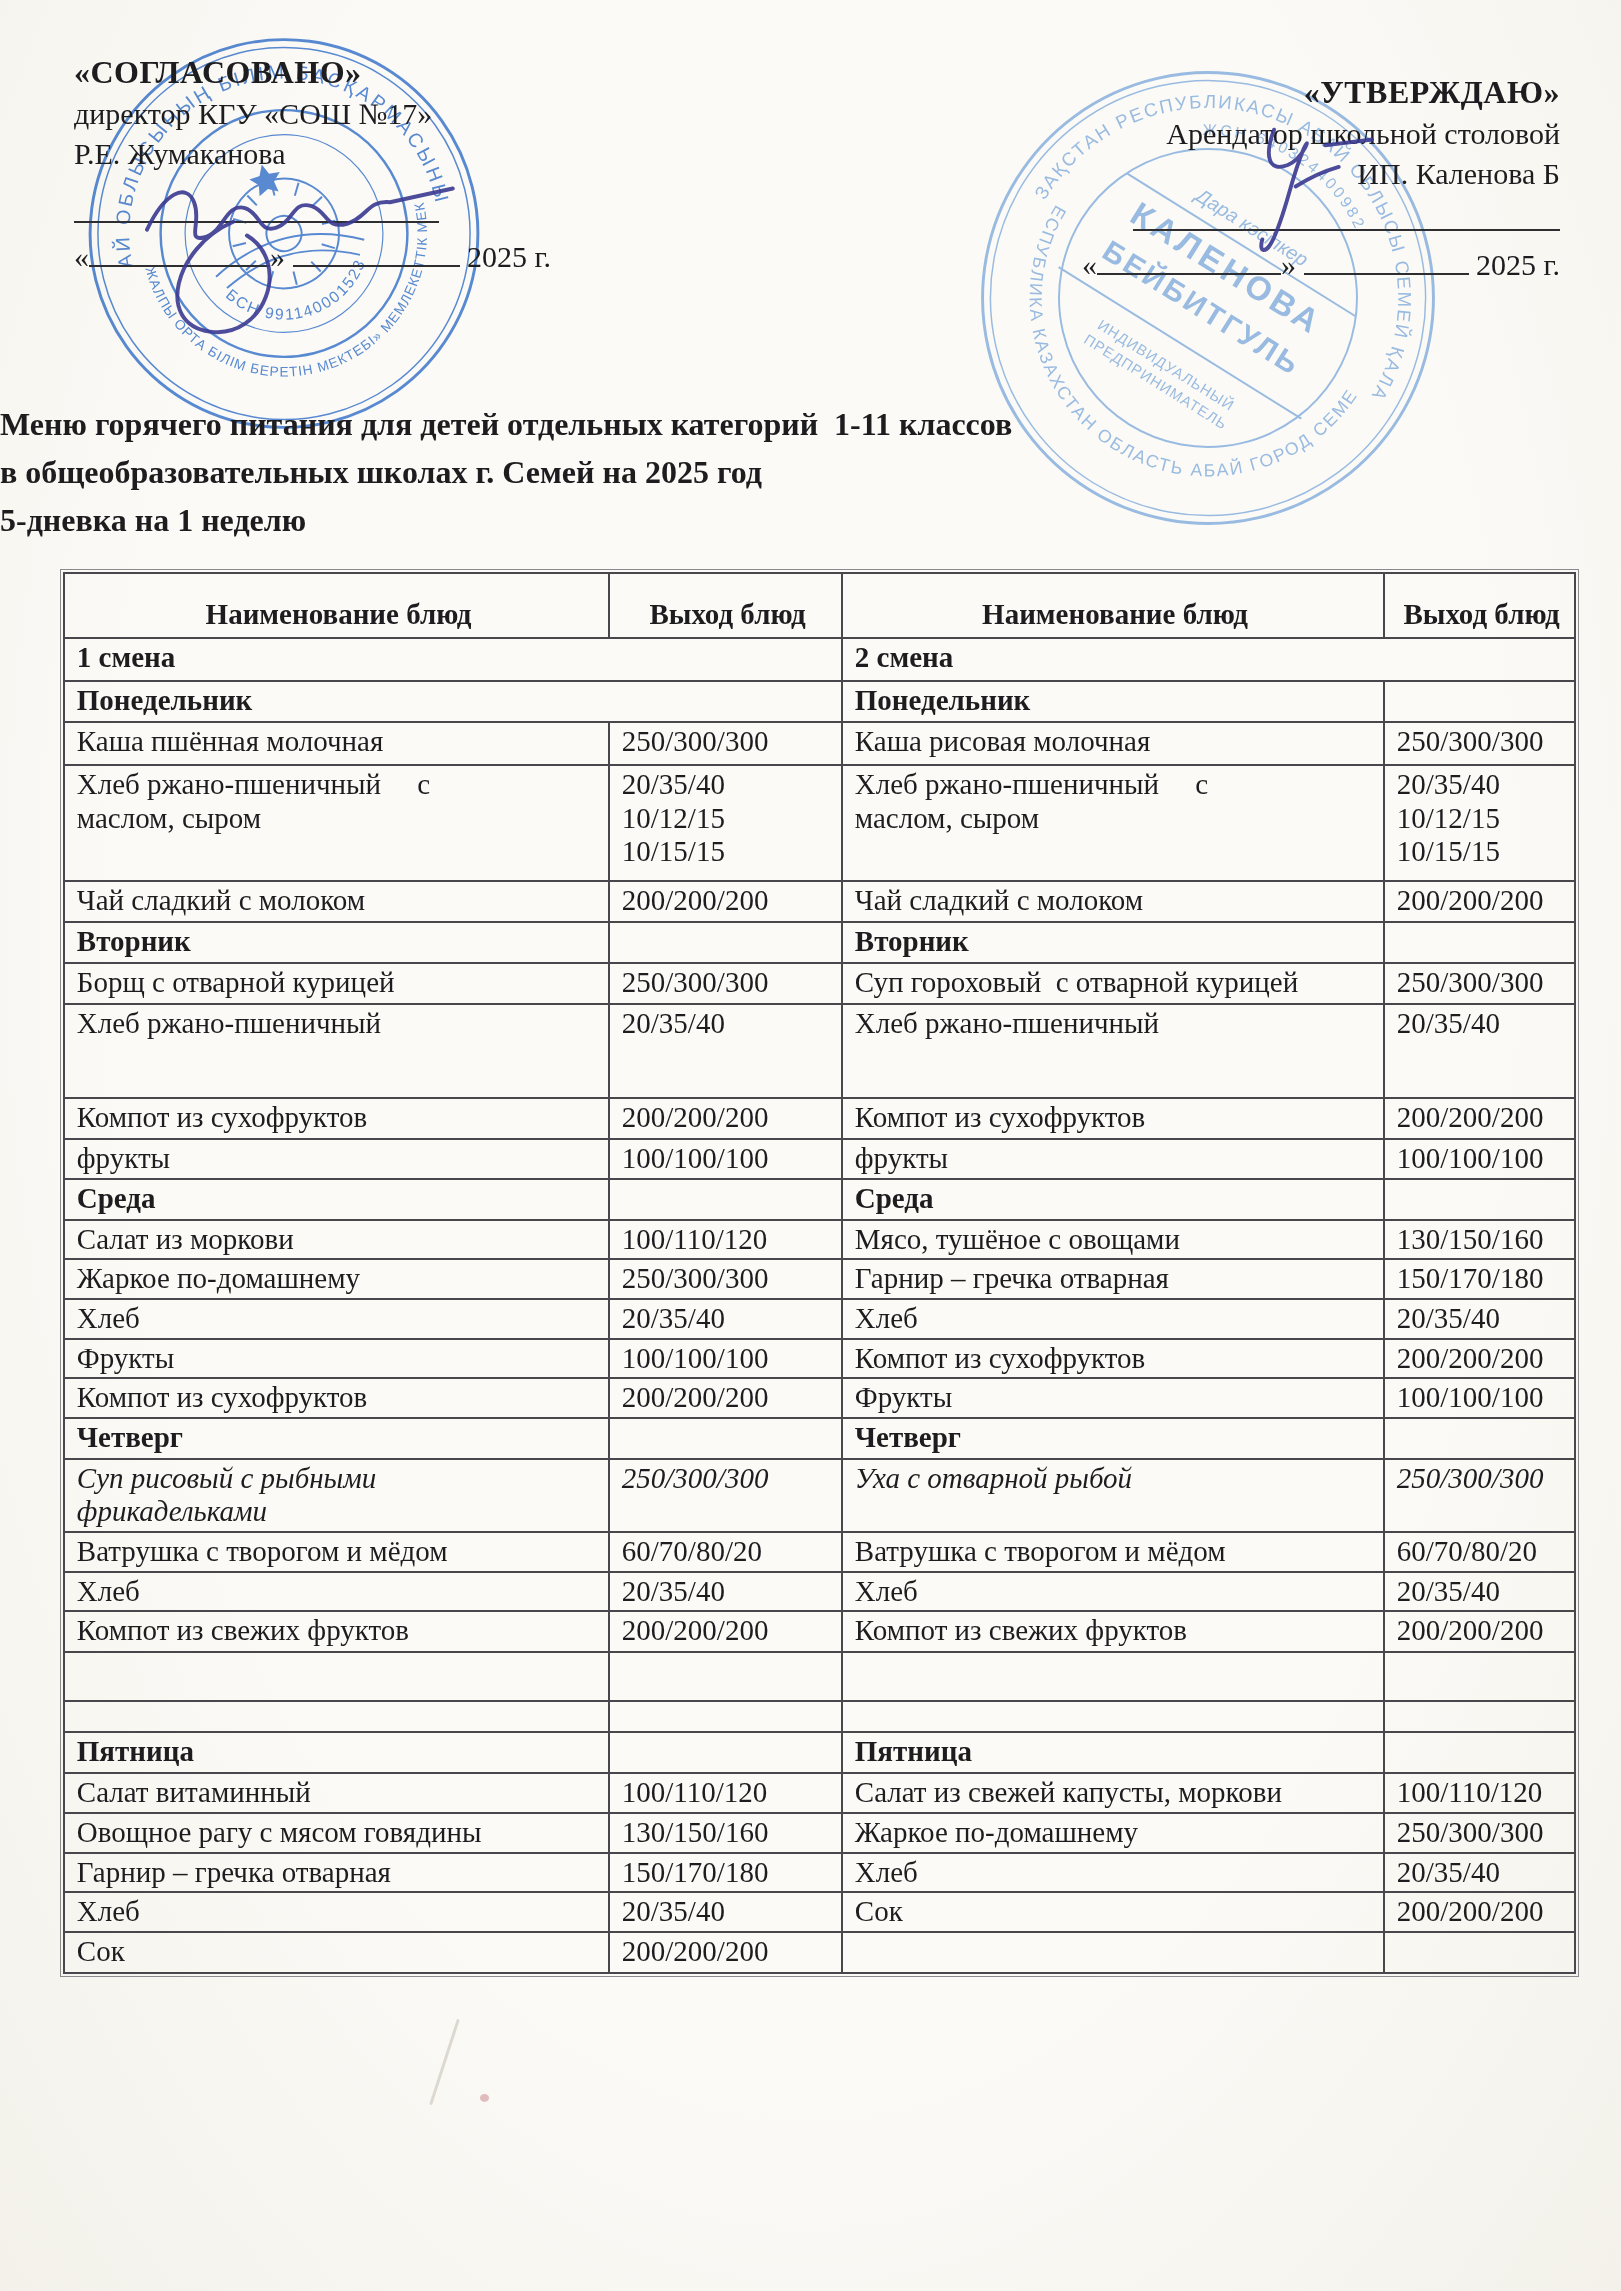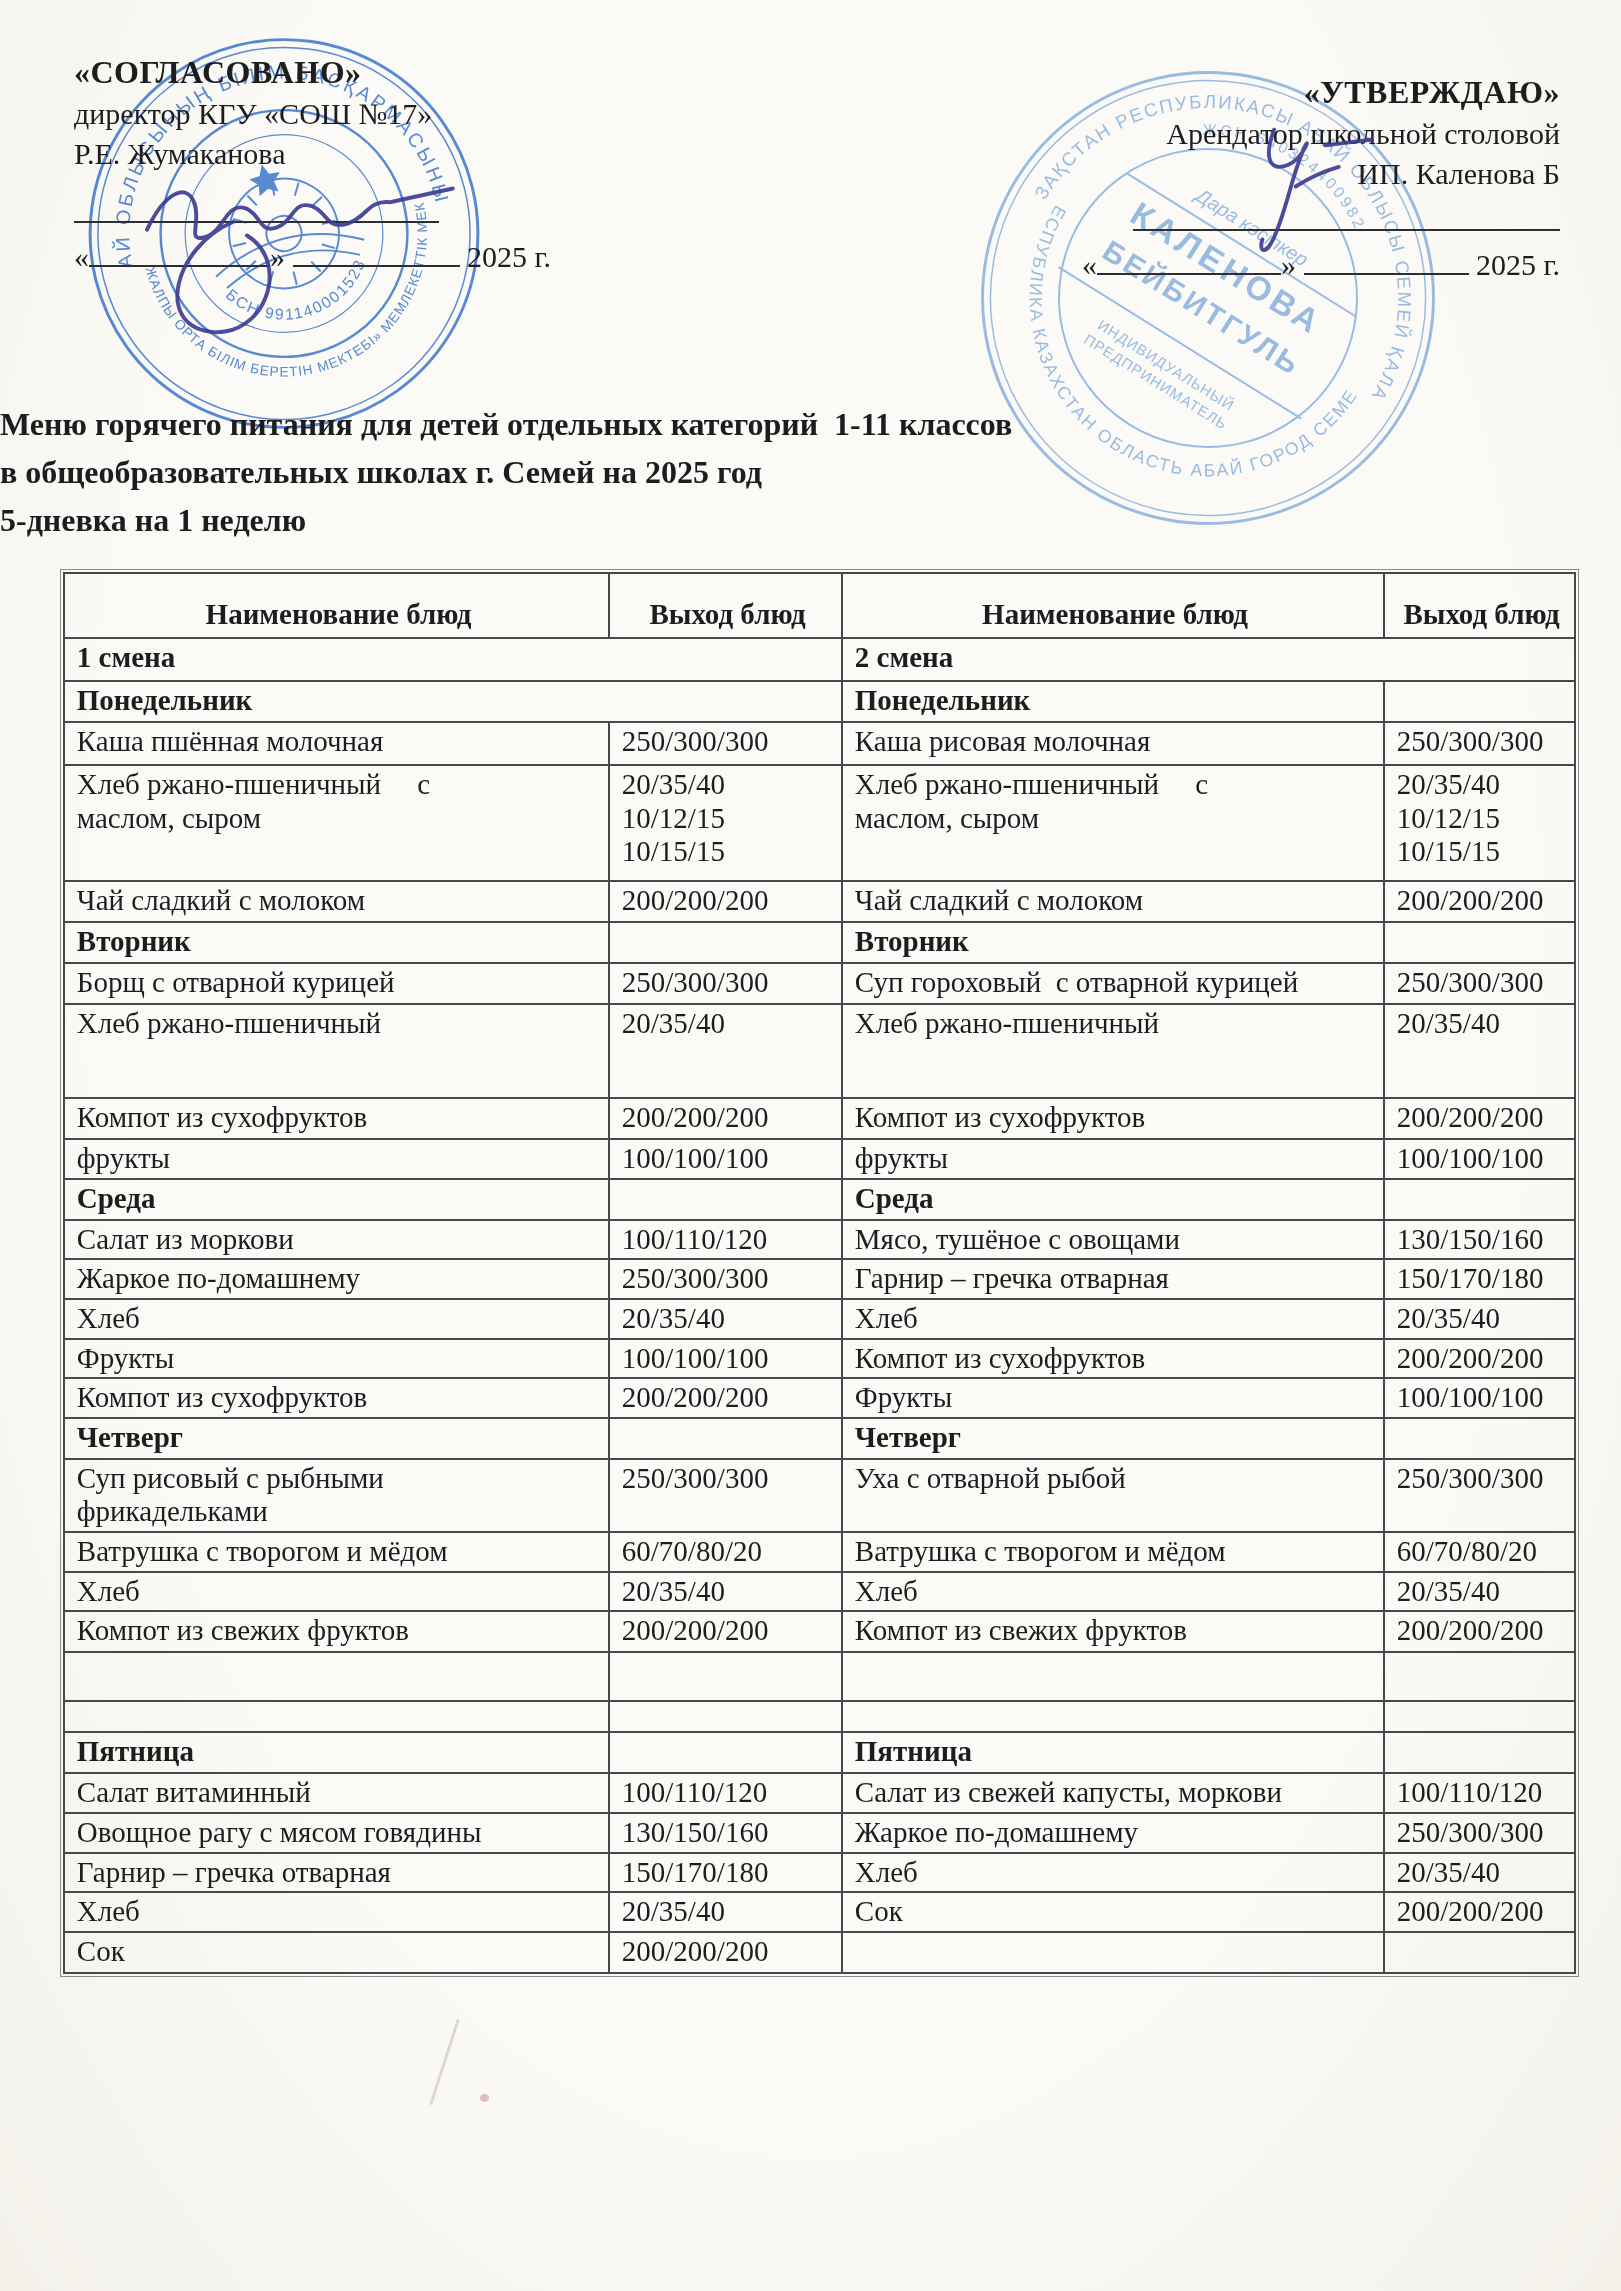--- a/index.html
+++ b/index.html
@@ -181,21 +181,21 @@
         <td class="pre">200/200/200</td>
         <td class="pre">Фрукты</td>
         <td class="pre">100/100/100</td>
       </tr>
       <tr style="height: 41px;">
         <td class="day pre">Четверг</td>
         <td></td>
         <td class="day pre">Четверг</td>
         <td></td>
       </tr>
-      <tr style="height: 64px;">
+      <tr style="height: 64px; font-style: italic;">
         <td class="pre">Суп рисовый с рыбными
 фрикадельками</td>
         <td class="pre">250/300/300</td>
         <td class="pre">Уха с отварной рыбой</td>
         <td class="pre">250/300/300</td>
       </tr>
       <tr style="height: 39px;">
         <td class="pre">Ватрушка с творогом и мёдом</td>
         <td class="pre">60/70/80/20</td>
         <td class="pre">Ватрушка с творогом и мёдом</td>

